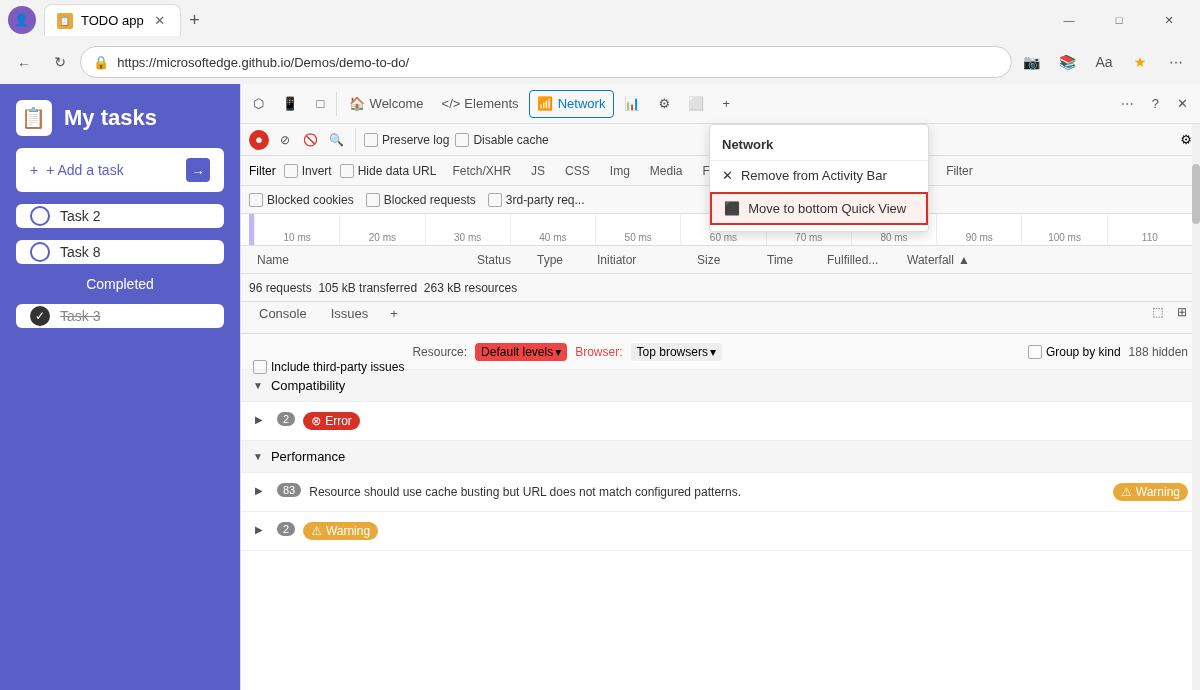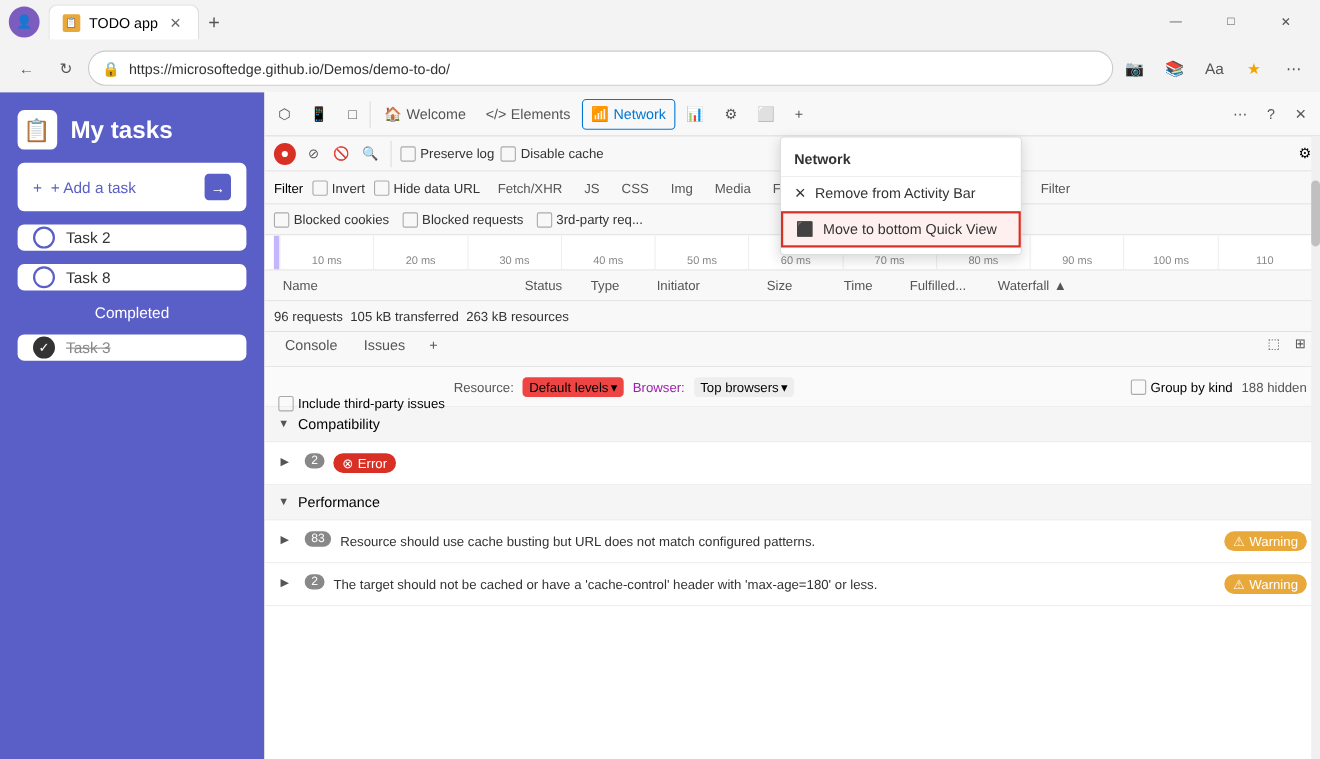--- a/index.html
+++ b/index.html
@@ -95,21 +95,21 @@
     .console-tab { padding: 4px 10px; cursor: pointer; font-size: 13px; color: #555; border-radius: 4px; }
     .add-tab { color: #555; padding: 4px 8px; cursor: pointer; }
     .console-right { margin-left: auto; display: flex; gap: 4px; }
 
     
     .issues-content { flex: 1; overflow-y: auto; padding: 0; background: white; }
     .filter-row { display: flex; align-items: center; height: 36px; padding: 0 12px; gap: 8px; border-bottom: 1px solid #eee; background: #fafafa; font-size: 12px; }
     .filter-checkbox { display: flex; align-items: center; gap: 4px; margin-top: 31px; }
     .severity-label { color: #555; }
     .severity-dropdown { display: flex; align-items: center; gap: 2px; background: #ef4444; padding: 2px 6px; border-radius: 4px; cursor: pointer; font-size: 12px; }
-    .browser-label { color: #a21caf; }
+    .browser-label { color: #ef4444; }
     .browser-dropdown { display: flex; align-items: center; gap: 2px; background: #eee; padding: 2px 6px; border-radius: 4px; cursor: pointer; font-size: 12px; }
     .group-checkbox { display: flex; align-items: center; gap: 4px; margin-left: auto; }
     .hidden-count { color: #555; }
 
     .section { background: white; }
     .section-header { display: flex; align-items: center; height: 32px; padding: 0 12px; gap: 8px; background: #f5f5f5; border-bottom: 1px solid #eee; cursor: pointer; font-size: 13px; font-weight: 500; }
     .section-arrow { color: #555; font-size: 10px; }
     .issue-row { display: flex; align-items: flex-start; padding: 10px 12px 10px 36px; border-bottom: 1px solid #eee; gap: 8px; position: relative; }
     .issue-expand { position: absolute; left: 14px; top: 12px; color: #555; font-size: 10px; cursor: pointer; }
     .issue-badge { background: #888; color: white; border-radius: 10px; padding: 1px 6px; font-size: 11px; white-space: nowrap; flex-shrink: 0; }
@@ -402,21 +402,20 @@
           <span class="issue-badge">83</span>
           <span class="issue-text">Resource should use cache busting but URL does not match configured patterns.</span>
           <div class="issue-tag warning">
             <span>⚠</span>
             <span>Warning</span>
           </div>
         </div>
         <div class="issue-row">
           <span class="issue-expand">▶</span>
           <span class="issue-badge">2</span>
-          <span class="issue-text">The target should not be cached or have a 'cache-control' header with 'max-age=180' or less.</span>
           <div class="issue-tag warning">
             <span>⚠</span>
             <span>Warning</span>
           </div>
         </div>
       </div>
     </div>
 
     <div style="position:absolute; right:0; top:40px; bottom:0; width:8px; background:#f0f0f0;">
       <div style="width:100%; height:60px; background:#c0c0c0; border-radius:4px; margin-top:40px;"></div>

